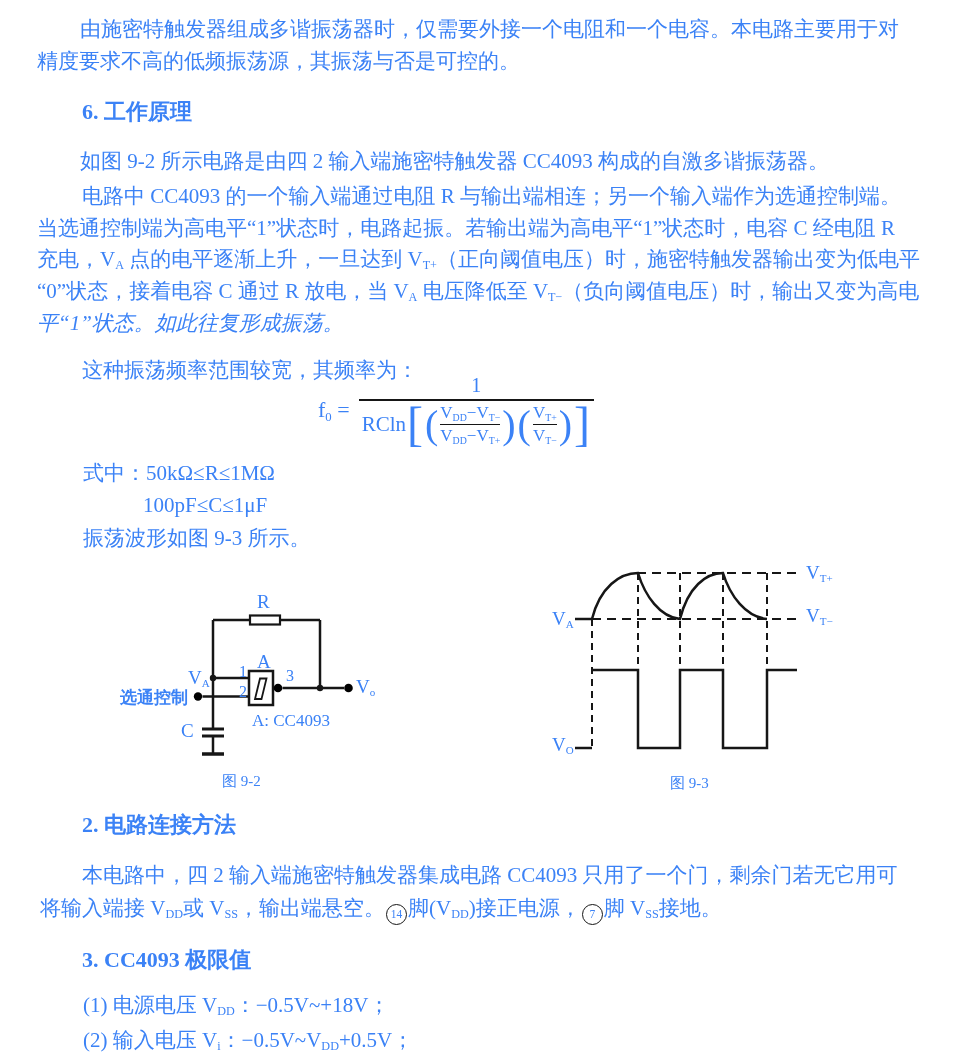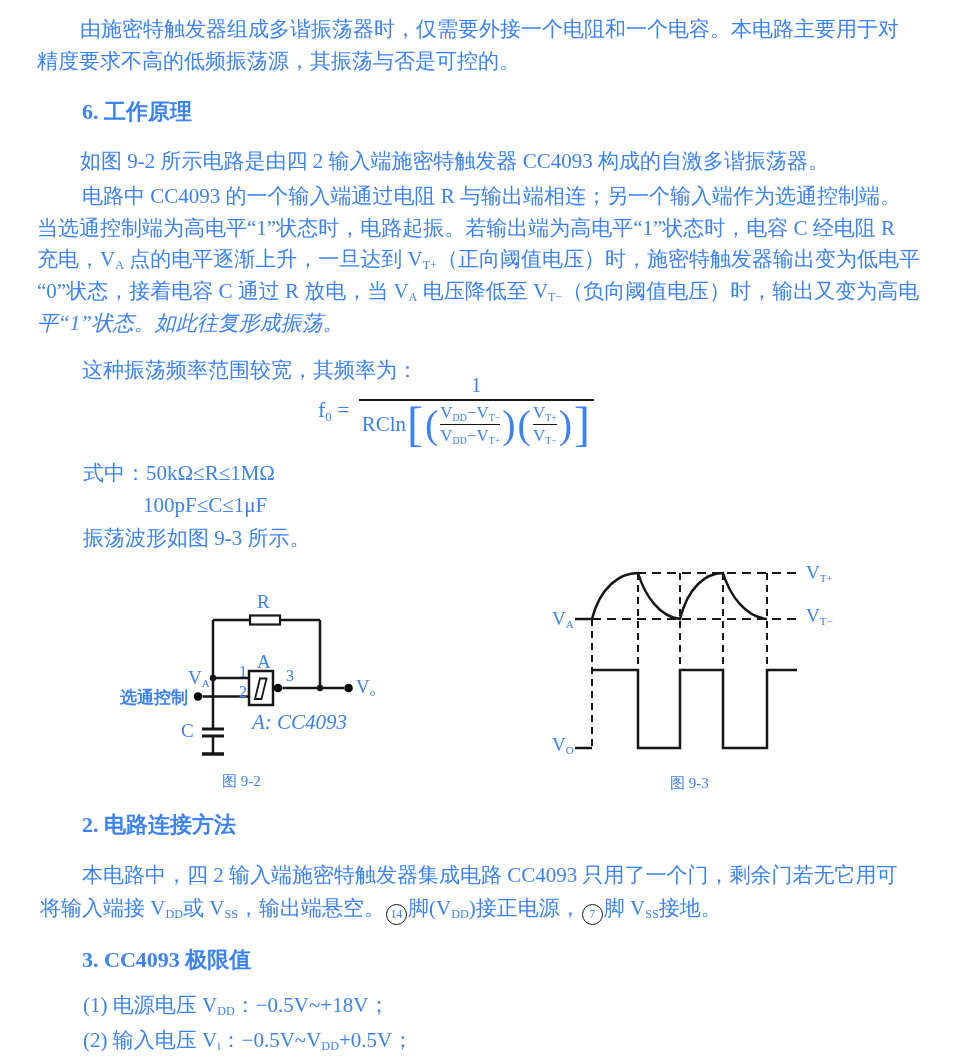--- a/index.html
+++ b/index.html
@@ -112,21 +112,21 @@
     <line x1="213" y1="736" x2="213" y2="754" stroke-width="2.5"></line>
     <line x1="202" y1="754" x2="224" y2="754" stroke-width="3.5"></line>
   </svg>
   <span class="figlabel" style="left:257px;top:592px;">R</span>
   <span class="figlabel" style="left:188px;top:668px;"><span>V</span><sub>A</sub></span>
   <span class="figlabel" style="left:257px;top:652px;">A</span>
   <span class="figlabel small" style="left:239px;top:664px;">1</span>
   <span class="figlabel small" style="left:239px;top:684px;">2</span>
   <span class="figlabel small" style="left:286px;top:668px;">3</span>
   <span class="figlabel" style="left:356px;top:677px;"><span>V</span><sub>o</sub></span>
-  <span class="figlabel" style="left:252px;top:712px;font-size:21px;font-style:italic;">A: CC4093</span>
+  <span class="figlabel" style="left:252px;top:712px;font-size:17px;">A: CC4093</span>
   <span class="figlabel" style="left:181px;top:721px;">C</span>
   <span class="figlabel cn" style="left:120px;top:689px;">选通控制</span>
   <span class="caption" style="left:222px;top:774px;">图 9-2</span>
 
   <svg style="left:540px;top:550px;" width="420" height="255" viewBox="540 550 420 255">
 
     <line x1="637" y1="573" x2="798" y2="573" stroke-width="2" stroke-dasharray="9,6"></line>
     <line x1="592" y1="619" x2="798" y2="619" stroke-width="2" stroke-dasharray="9,6"></line>
 
     <line x1="575" y1="619" x2="592" y2="619" stroke-width="2.5"></line>

